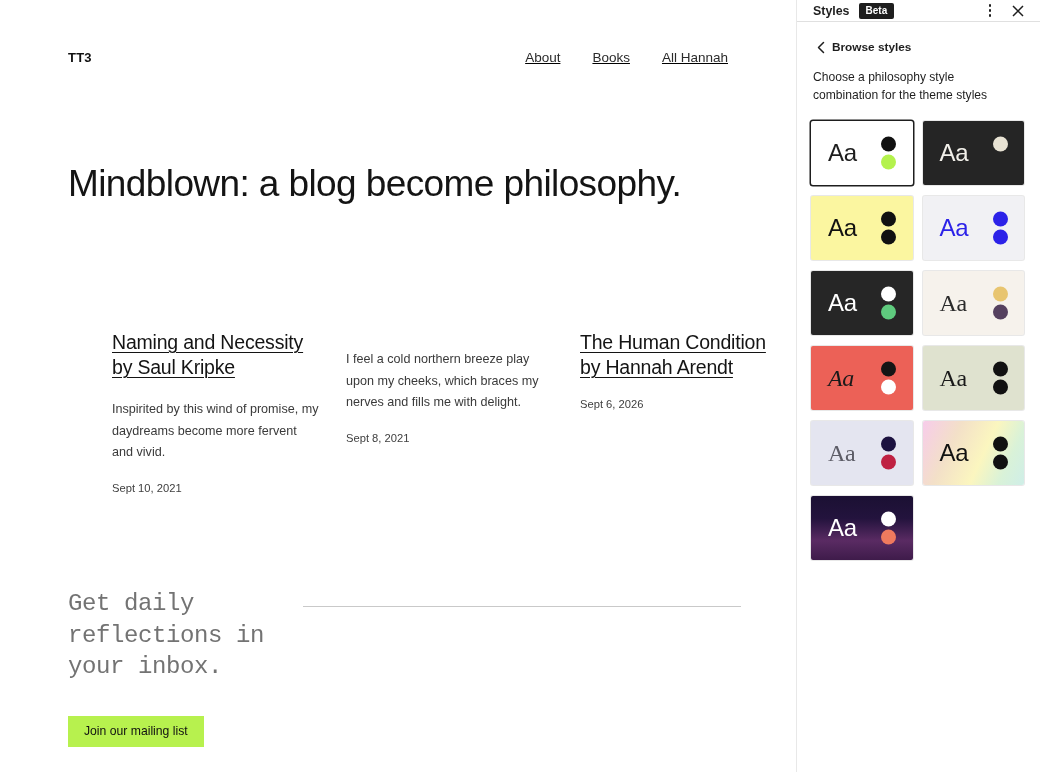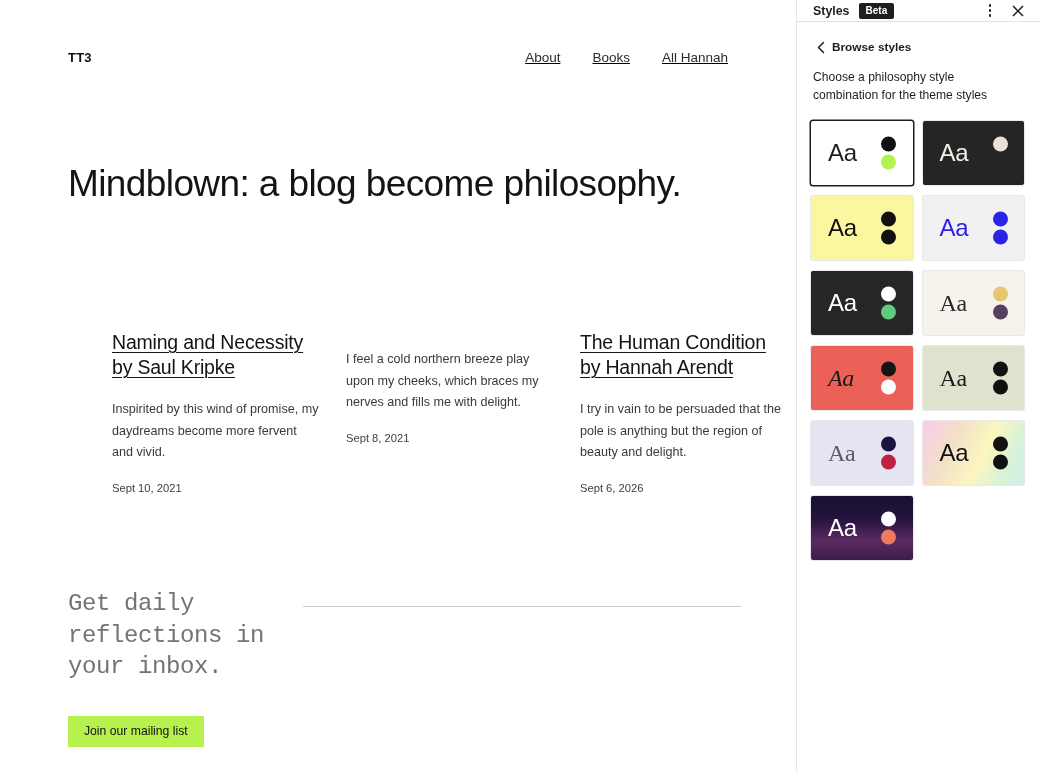--- a/index.html
+++ b/index.html
@@ -213,21 +213,20 @@
         <a class="post-title">Naming and Necessity by Saul Kripke</a>
         <p class="post-excerpt">Inspirited by this wind of promise, my daydreams become more fervent and vivid.</p>
         <div class="post-date">Sept 10, 2021</div>
       </article>
       <article class="post">
         <p class="post-excerpt">I feel a cold northern breeze play upon my cheeks, which braces my nerves and fills me with delight.</p>
         <div class="post-date">Sept 8, 2021</div>
       </article>
       <article class="post">
         <a class="post-title">The Human Condition by Hannah Arendt</a>
-        <p class="post-excerpt">I try in vain to be persuaded that the pole is anything but the region of beauty and delight.</p>
         <div class="post-date">Sept 6, 2026</div>
       </article>
     </div>
 
     <div class="cta">
       <div class="cta-row">
         <h2 class="cta-title">Get daily reflections in your inbox.</h2>
         <div class="cta-rule"></div>
       </div>
       <button class="cta-button">Join our mailing list</button>

